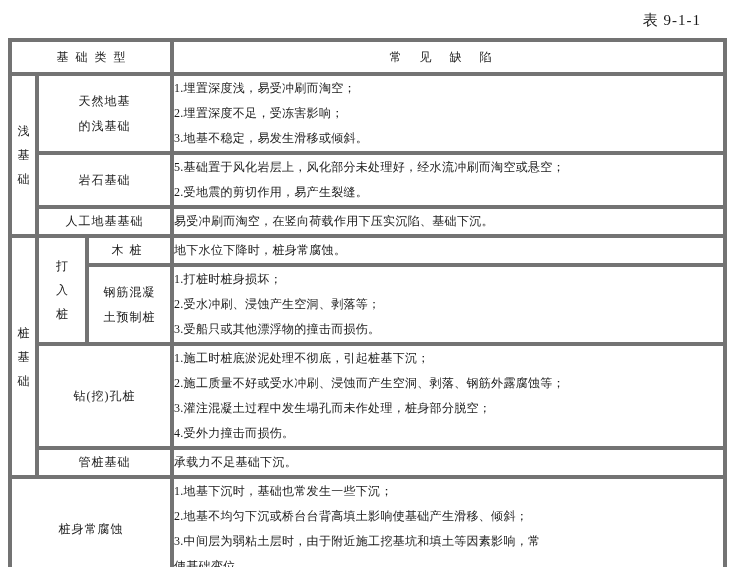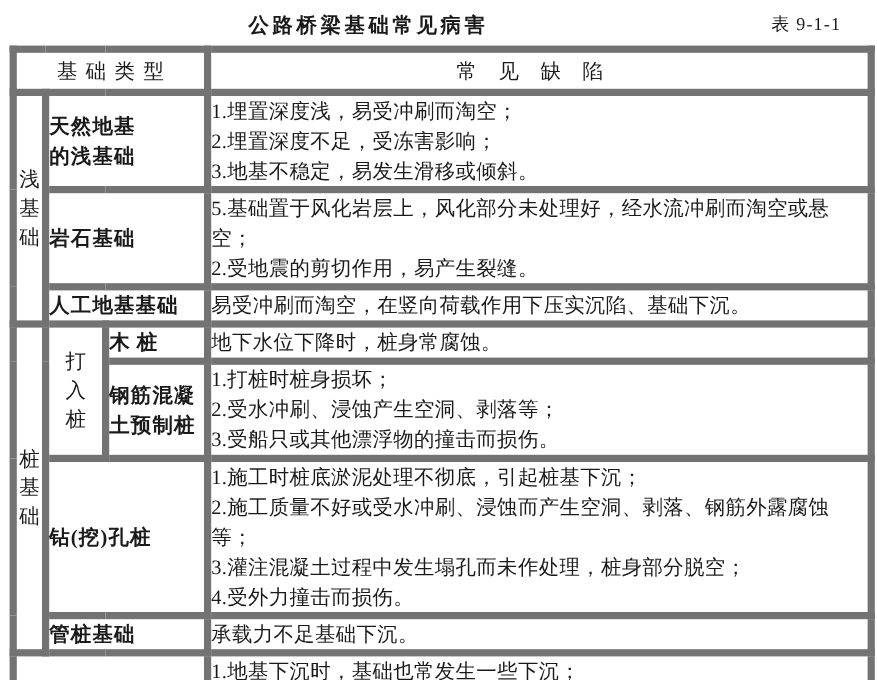--- a/index.html
+++ b/index.html
@@ -32,23 +32,23 @@
     white-space: nowrap;
     margin-left: 12px;
   }
   table.main {
     border-collapse: collapse;
     table-layout: fixed;
     margin-left: 8px;
     width: 715px;
   }
   table.main td {
-    border: 6px solid #737373;
+    border: 4px solid #737373;
     padding: 0;
-    font-size: 17px;
+    font-size: 12px;
     vertical-align: middle;
   }
   col.c-group { width: 27px; }
   col.c-sub   { width: 50px; }
   col.c-name  { width: 85px; }
   col.c-def   { width: 553px; }
 
   td.hdr {
     text-align: center;
     font-size: 16px;
@@ -59,45 +59,44 @@
 
   .vname {
     width: 1.15em;
     margin: 0 auto;
     text-align: center;
     word-break: break-all;
     line-height: 24px;
     letter-spacing: 0;
   }
   td.tname {
+    text-align: center;
     white-space: pre-line;
     letter-spacing: 1px;
     line-height: 25px;
-    font-weight: bold;
   }
   td.tname.ls-wide { letter-spacing: 6px; margin-top: 40px; }
   td.defects {
     white-space: pre-line;
     line-height: 25px;
     letter-spacing: 0.3px;
     padding-left: 8px;
     padding-right: 4px;
     text-align: left;
   }
   tr.r-h30  { height: 30px; }
   tr.r-h78  { height: 78px; }
   tr.r-h52  { height: 52px; }
   tr.r-h28  { height: 28px; }
   tr.r-h100 { height: 100px; }
 </style>
 </head>
 <body>
 
 <div class="titlebar">
-  <div class="doc-title">公路桥梁基础常见病害</div>
   <div class="table-label">表 9-1-1</div>
 </div>
 
 <table class="main">
   <colgroup>
     <col class="c-group">
       <col class="c-sub">
       <col class="c-name">
       <col class="c-def">
   </colgroup>

